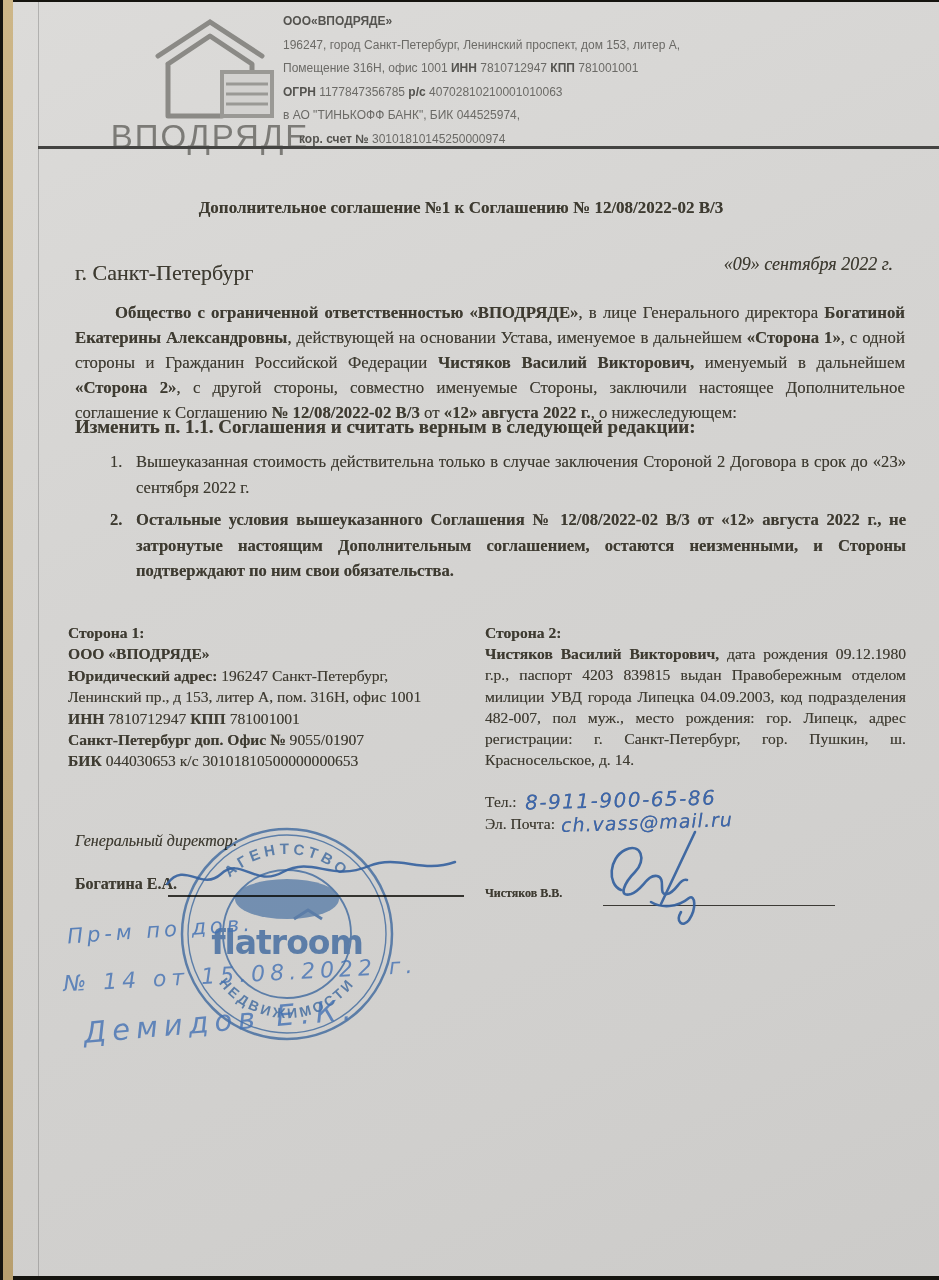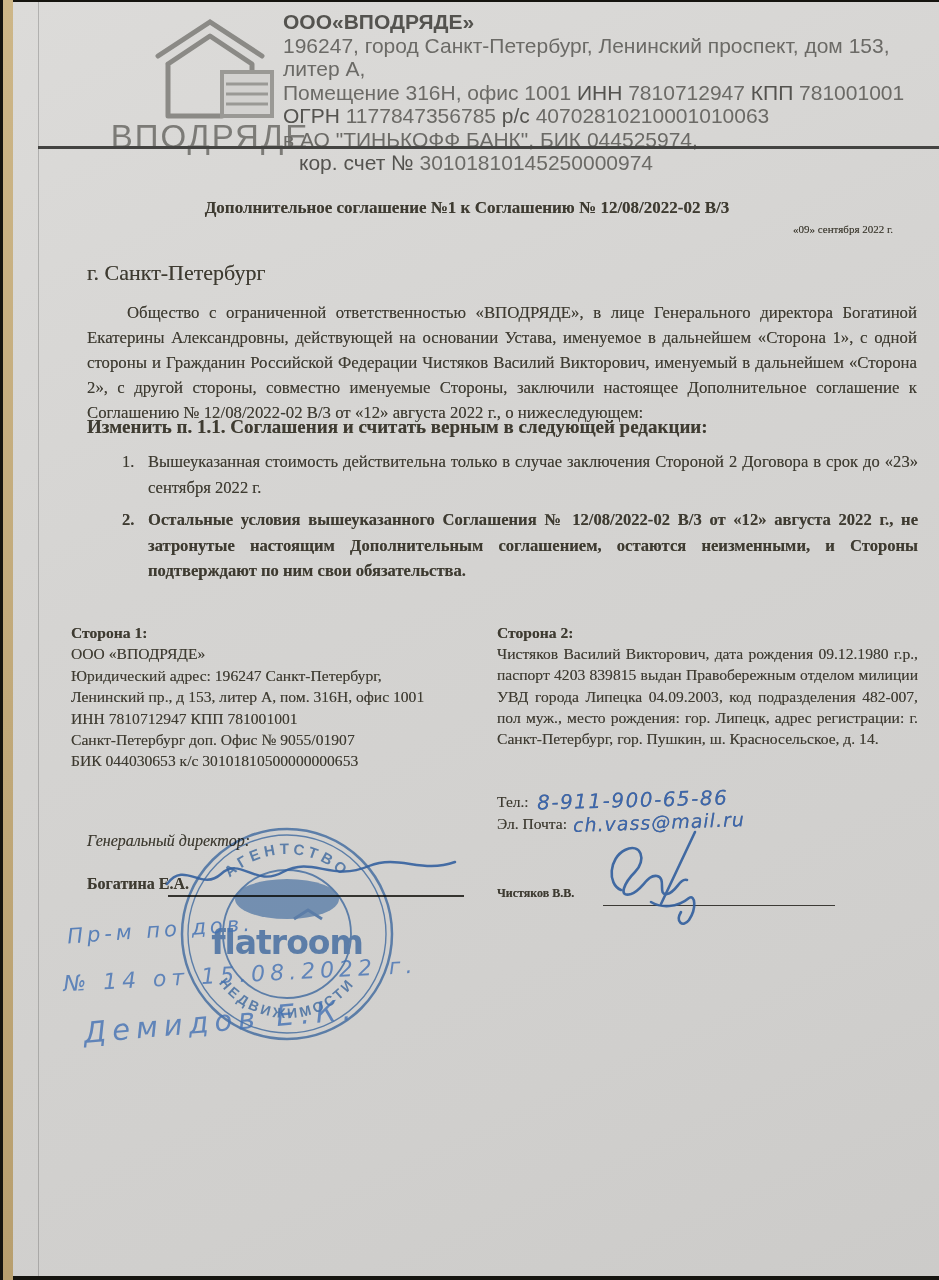--- a/index.html
+++ b/index.html
@@ -8,45 +8,45 @@
   .page{position:absolute;left:13px;top:2px;width:926px;height:1274px;
         background:linear-gradient(155deg,#dcdbd9 0%,#d5d4d2 38%,#d0cfcd 78%,#cccbc9 100%);}
   .crease{position:absolute;left:25px;top:0;width:1px;height:100%;background:rgba(70,70,68,.28);}
 
   
   .lh-logo{position:absolute;left:92px;top:12px;width:210px;text-align:center;}
   .lh-logo svg{display:block;margin:0 auto;}
   .lh-logo-text{font-family:"Liberation Sans",sans-serif;font-size:33px;font-weight:400;
                 color:#7c7b77;letter-spacing:2px;margin-top:-4px;text-align:center;}
   .lh-info{position:absolute;left:270px;top:8px;width:650px;
-           font-family:"Liberation Sans",sans-serif;font-size:21px;line-height:23.5px;
+           font-family:"Liberation Sans",sans-serif;font-size:12px;line-height:23.5px;
            color:#6b6a66;}
   .lh-info .b{color:#54534f;}
   .lh-name{font-weight:700;color:#54534f;}
   .lh-kor{padding-left:16px;}
   .rule{position:absolute;left:25px;top:144px;right:0;height:3px;background:#434341;}
 
   
-  .serif{font-family:"Liberation Serif",serif;color:#3e3b31;text-shadow:0 0 .5px rgba(62,59,49,.55);margin-left:12px;}
-  .b{font-weight:400;}
+  .serif{font-family:"Liberation Serif",serif;color:#3e3b31;text-shadow:0 0 .5px rgba(62,59,49,.55);}
+  .b{font-weight:700;}
   .doc-title{position:absolute;left:0;right:30px;top:196px;text-align:center;
              font-size:17px;font-weight:700;}
   .city{position:absolute;left:62px;top:258px;font-size:22px;text-align:right;}
-  .date{position:absolute;right:46px;top:221px;font-size:11px;}
+  .date{position:absolute;right:46px;top:252px;font-size:18px;font-style:italic;}
   .intro{position:absolute;left:62px;top:281px;width:830px;font-size:16.8px;line-height:25px;
          text-align:justify;text-indent:40px;}
   .amend{position:absolute;left:62px;top:414px;width:830px;font-size:19px;font-weight:700;}
   .list{position:absolute;left:97px;top:447px;width:796px;}
   .list-item{position:relative;padding-left:26px;font-size:16.6px;line-height:25.5px;
              text-align:justify;margin-bottom:7px;}
   .list-item .marker{position:absolute;left:0;top:0;}
   .list-item.bold-item{font-weight:700;}
 
   
-  .col1{position:absolute;left:46px;top:620px;width:392px;font-size:15.6px;line-height:21.4px;}
+  .col1{position:absolute;left:55px;top:620px;width:392px;font-size:15.6px;line-height:21.4px;}
   .col2{position:absolute;left:472px;top:620px;width:421px;font-size:15.6px;line-height:21.2px;}
   .party-head{font-weight:700;}
   .col2-para{text-align:justify;}
 
   .tel-row{position:absolute;left:472px;top:786px;font-size:15.5px;white-space:nowrap;}
   .email-row{position:absolute;left:472px;top:809px;font-size:15.5px;white-space:nowrap;}
   .hand{font-family:"DejaVu Sans",sans-serif;font-style:italic;color:#3b66ad;}
   .tel-val{display:inline-block;font-size:20px;letter-spacing:1.5px;transform:rotate(-1.5deg);
            margin-left:8px;}
   .email-val{display:inline-block;font-size:19px;letter-spacing:1px;transform:rotate(-2deg);

